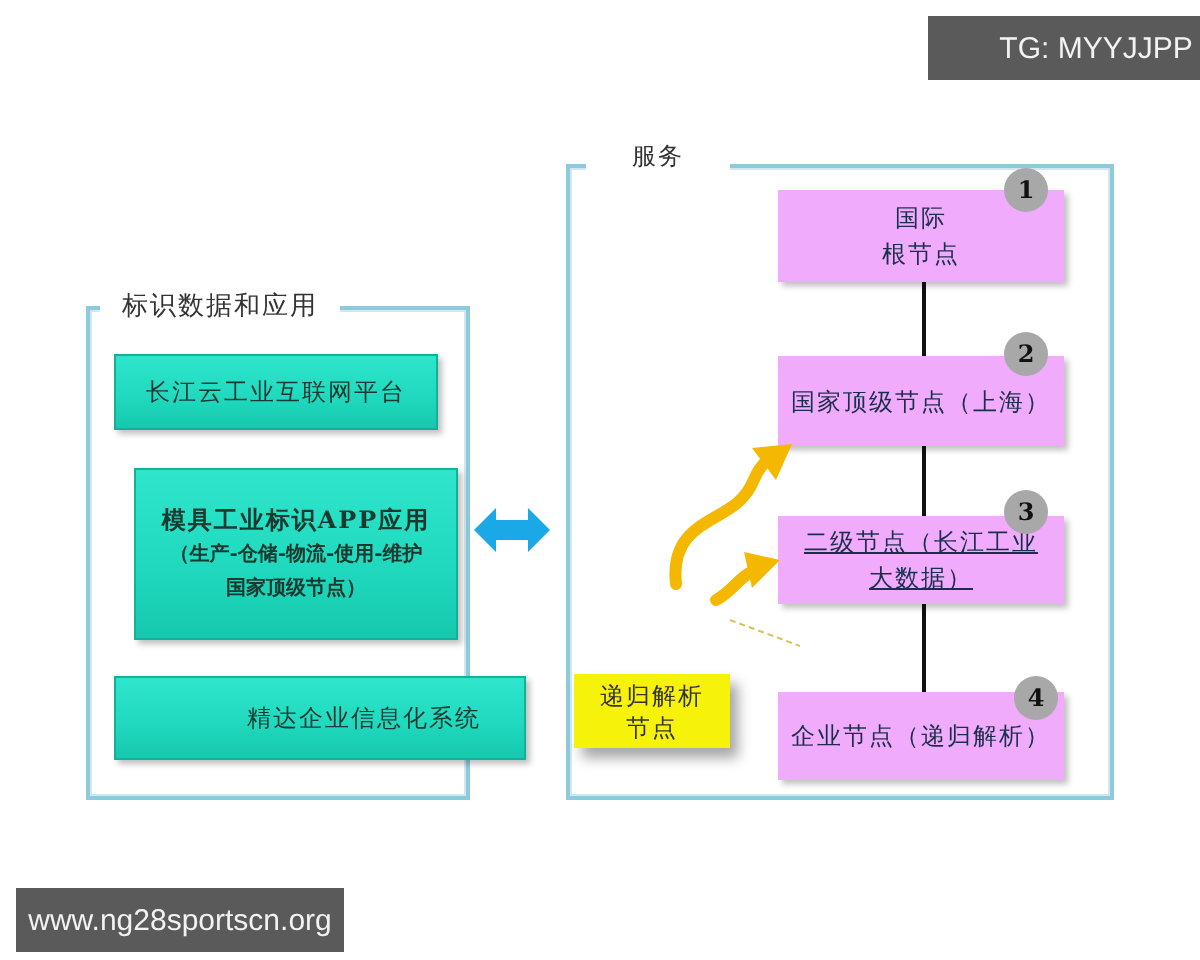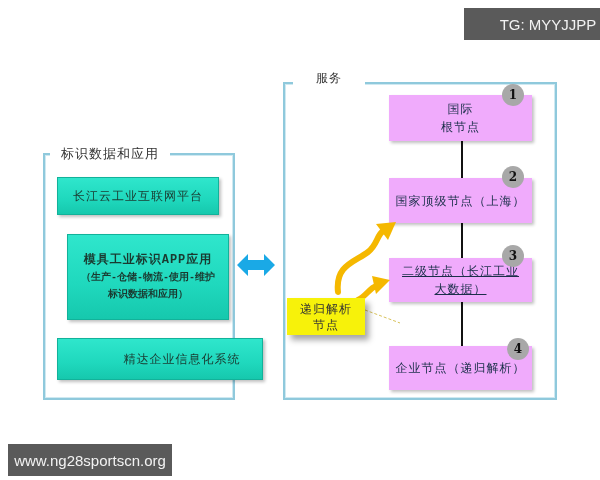--- a/index.html
+++ b/index.html
@@ -3,48 +3,48 @@
 <meta charset="utf-8">
 <style>
   html, body { margin:0; padding:0; }
   body { width:600px; height:480px; background:#ffffff; position:relative; overflow:hidden;
          font-family: "DejaVu Serif", "Liberation Serif", serif; }
   .abs { position:absolute; }
   .frame { position:absolute; border:2px solid #8fc9dc; box-shadow: inset 0 0 0 1px #cfe9f1; }
   .frame-label { position:absolute; background:#fff; color:#333; font-size:12px; text-align:center; line-height:16px; letter-spacing:1px; }
   .teal-box { position:absolute; background:linear-gradient(180deg,#2fe6cc 0%, #1fd8bd 60%, #16c8ad 100%);
               border:1px solid #12b29a; box-shadow: 2px 2px 3px rgba(0,0,0,0.25);
-              color:#1a3a30; font-size:12px; text-align:left; display:flex; flex-direction:column; justify-content:center; align-items:center; letter-spacing:1px;font-family:Liberation Mono, monospace; }
+              color:#1a3a30; font-size:12px; text-align:left; display:flex; flex-direction:column; justify-content:center; align-items:center; letter-spacing:1px; }
   .blue-box { position:absolute; background:#f0abfc; box-shadow: 2px 2px 3px rgba(0,0,0,0.25);
               color:#1b2f4a; font-size:12px; text-align:center; display:flex; flex-direction:column; justify-content:center; align-items:center; letter-spacing:1px; line-height:18px; }
   .badge { position:absolute; width:22px; height:22px; border-radius:50%; background:#a8a8a8; color:#111;
            font-size:12px; font-weight:bold; display:flex; align-items:center; justify-content:center; }
   .vline { position:absolute; width:2px; background:#111; }
   .yellow-box { position:absolute; background:#f7f20a; color:#333; font-size:12px; text-align:center; line-height:16px;
-                box-shadow: 4px 5px 6px rgba(0,0,0,0.35); display:flex; flex-direction:column; justify-content:center; letter-spacing:1px; }
+                box-shadow: 4px 5px 6px rgba(0,0,0,0.35); display:flex; flex-direction:column; justify-content:center; letter-spacing:1px;margin-top:39px; }
   .wm { position:absolute; background:#5a5a5a; color:#f2f2f2; font-family:"Liberation Sans", sans-serif; font-size:15px;
         display:flex; align-items:center; justify-content:center; }
 </style>
 </head>
 <body>
 
 <div class="wm" style="left:464px; top:8px; width:128px; height:32px;padding-left:20px;">TG: MYYJJPP</div>
 <div class="wm" style="left:8px; top:444px; width:164px; height:32px;">www.ng28sportscn.org</div>
 
 <div class="frame" style="left:43px; top:153px; width:188px; height:243px;"></div>
 <div class="frame-label" style="left:50px; top:143px; width:120px; height:22px; line-height:22px; font-size:13px;">标识数据和应用</div>
 
 <div class="teal-box" style="left:57px; top:177px; width:160px; height:36px;">
   <span>长江云工业互联网平台</span>
 </div>
 
 <div class="teal-box" style="left:57px; top:234px; width:160px; height:84px; line-height:17px;margin-left:10px;">
   <span style="font-weight:bold;">模具工业标识APP应用</span>
   <span style="font-size:10px;font-weight:bold;letter-spacing:0;">（生产-仓储-物流-使用-维护</span>
-  <span style="font-size:10px;font-weight:bold;letter-spacing:0;">标识数据和应用）</span>
+  <span style="font-size:10px;font-weight:bold;letter-spacing:0;">国家顶级节点）</span>
 </div>
 
 <div class="teal-box" style="left:57px; top:338px; width:160px; height:40px;padding-left:44px;">
   <span>精达企业信息化系统</span>
 </div>
 
 <div class="abs" style="left:237px; top:252px; width:38px; height:26px;">
   <svg width="38" height="26" viewBox="0 0 38 26">
     <polygon points="0,13 11,2 11,8 27,8 27,2 38,13 27,24 27,18 11,18 11,24" fill="#1aa9e6"></polygon>
   </svg>

